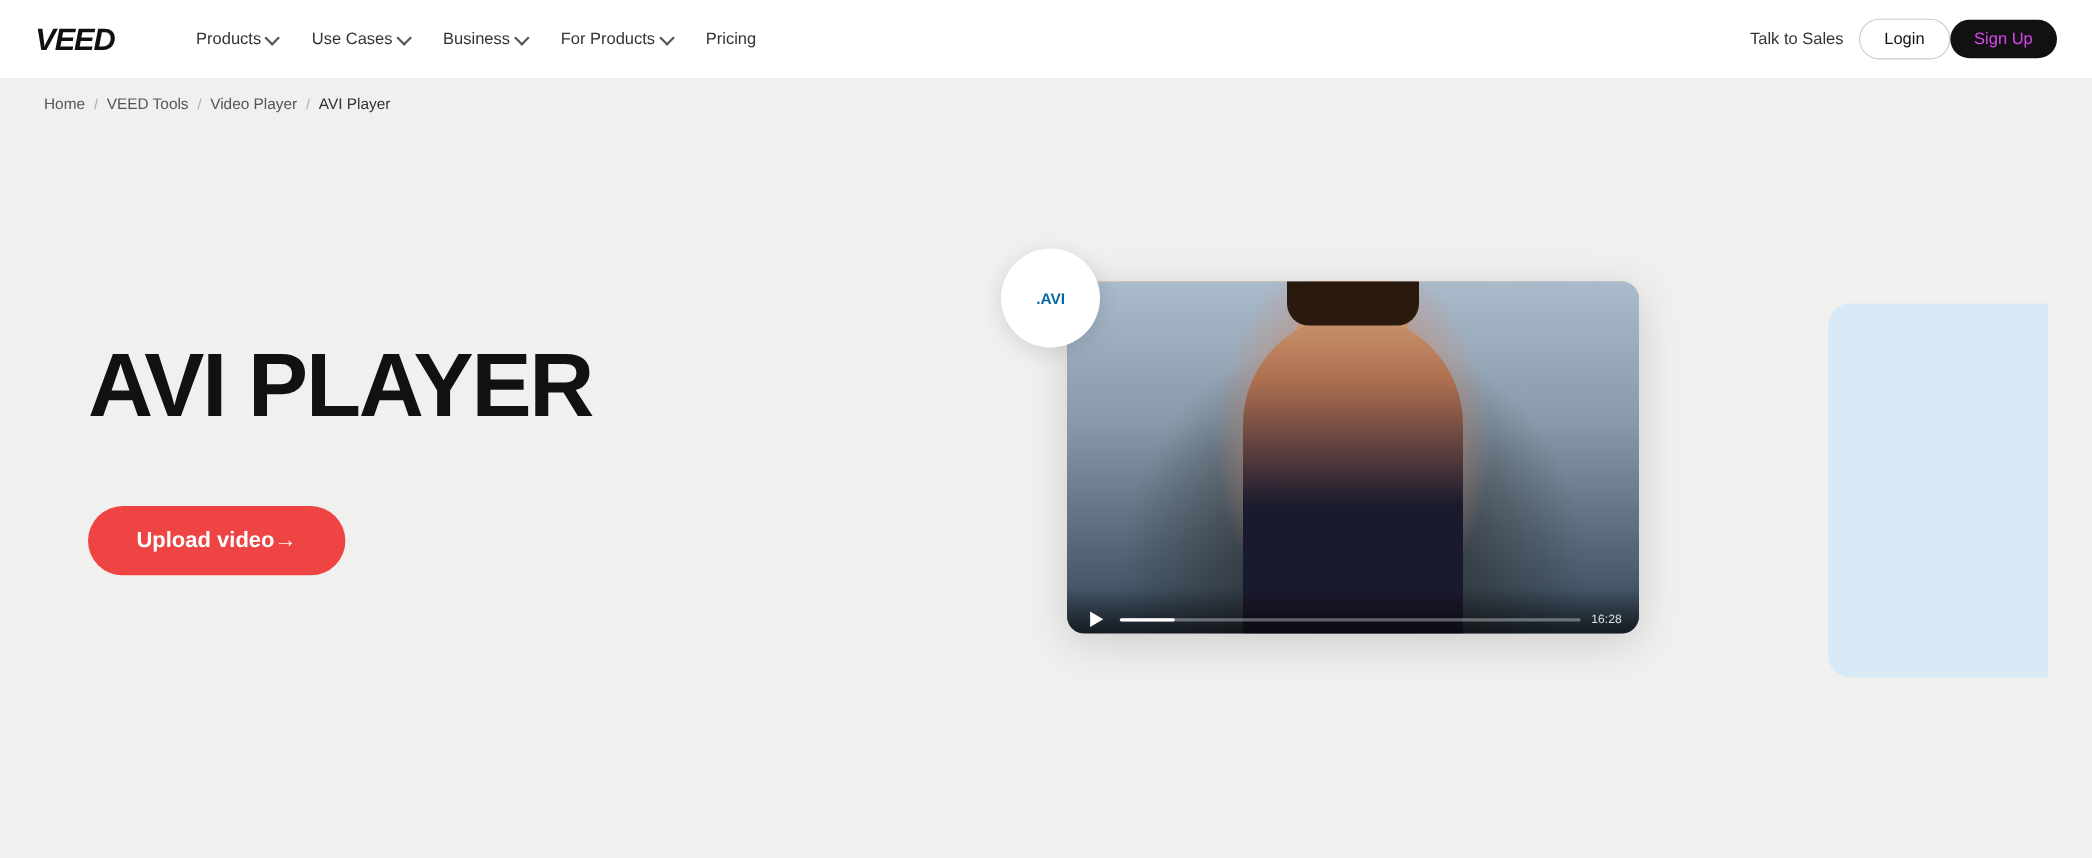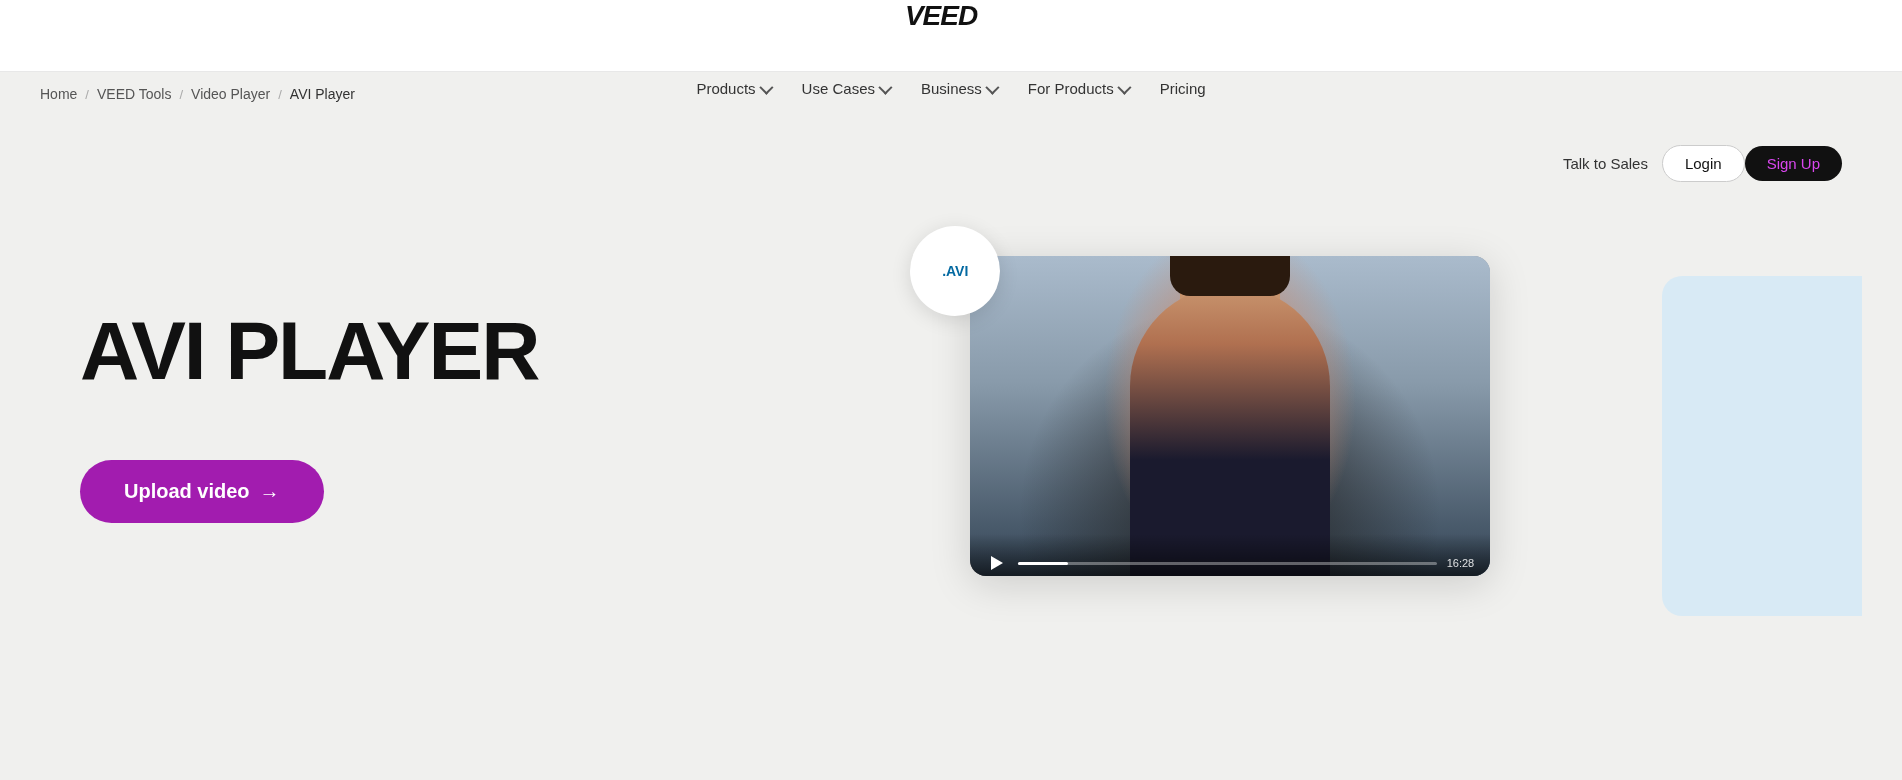--- a/index.html
+++ b/index.html
@@ -5,25 +5,24 @@
     * { margin: 0; padding: 0; box-sizing: border-box; }
     body { font-family: -apple-system, BlinkMacSystemFont, 'Segoe UI', sans-serif; background: #f0f0ee; min-height: 780px; }
 
     
     header {
       background: #fff;
       border-bottom: 1px solid #e8e8e8;
       height: 72px;
       display: flex;
       align-items: center;
-      padding: 0 60px;
+      padding: 0 32px;
       gap: 40px;
       position: relative;
       z-index: 10;
-      flex-direction: column;
     }
     .logo {
       font-size: 28px;
       font-weight: 900;
       color: #111;
       letter-spacing: -1px;
       margin-right: 20px;
       font-style: italic;
     }
     nav {
@@ -135,22 +134,21 @@
     }
     .hero-subtitle {
       font-size: 19px;
       color: #333;
       margin-bottom: 44px;
       line-height: 1.5;
     }
     .btn-upload {
       display: inline-flex;
       align-items: center;
-      gap: 10px;
-      background: #a21caf;
+      background: #ef4444;
       color: #fff;
       font-size: 20px;
       font-weight: 600;
       padding: 20px 44px;
       border-radius: 50px;
       cursor: pointer;
       border: none;
       margin-top: 44px;
     }
     .btn-arrow {

